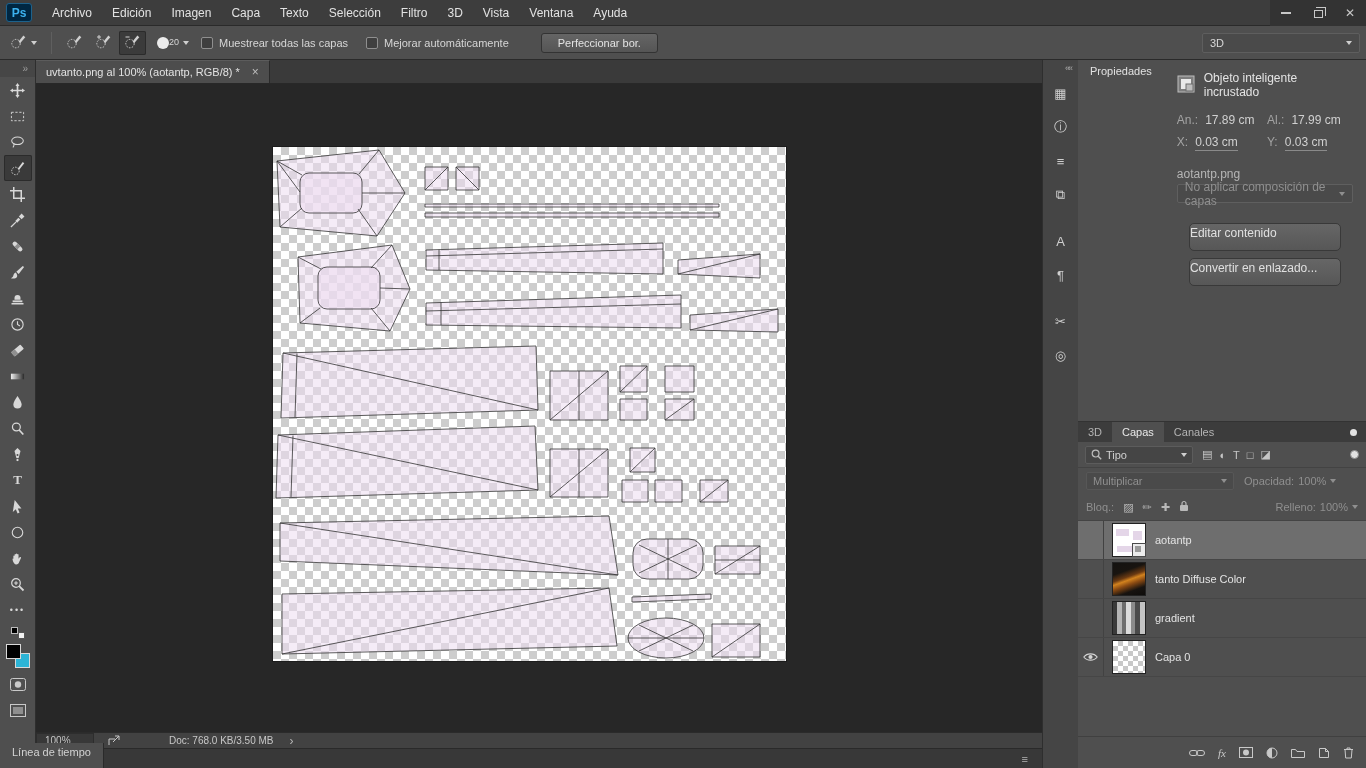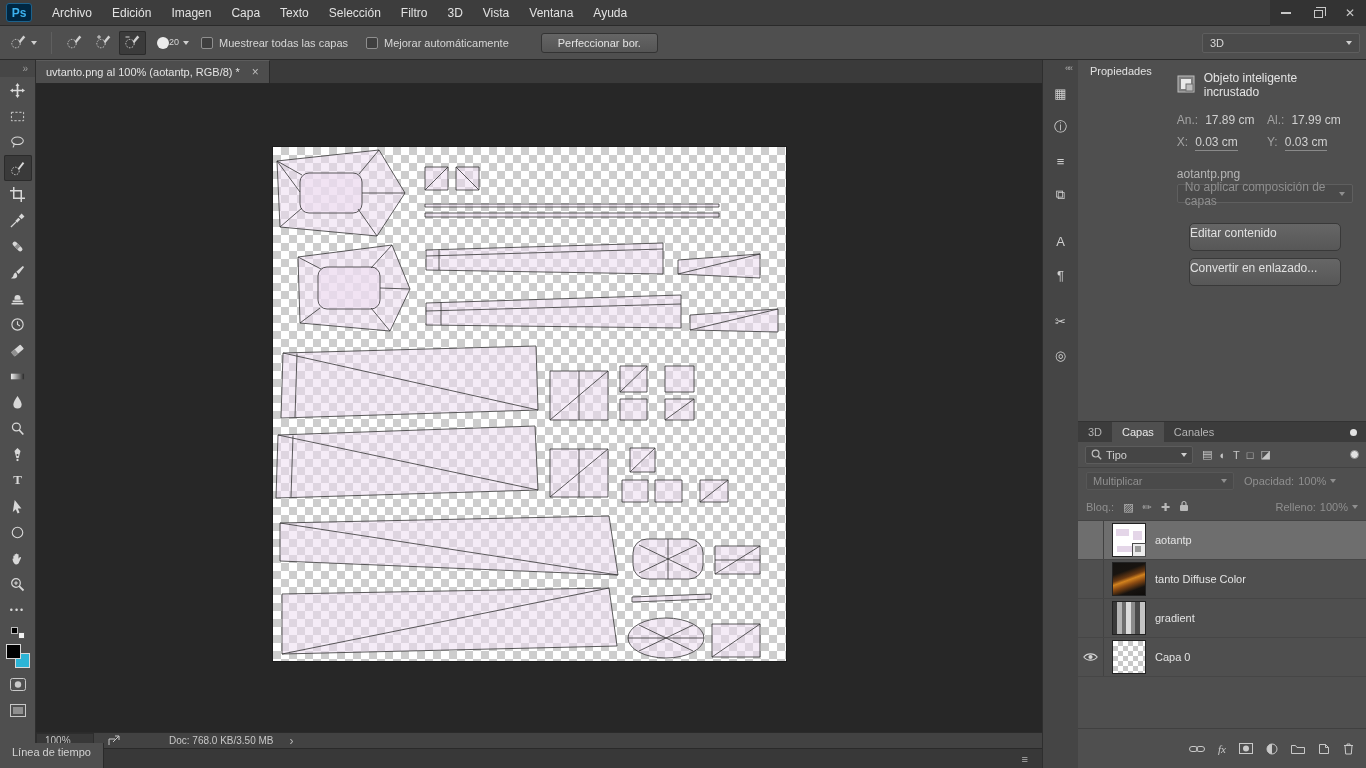--- a/index.html
+++ b/index.html
@@ -118,21 +118,21 @@
   .thumb.so::after{content:"";position:absolute;right:-1px;bottom:-1px;width:12px;height:12px;background:#ececec;border:1px solid #4a4a4a;
     background-image:linear-gradient(#9a9a9a,#9a9a9a);background-size:6px 6px;background-position:2px 2px;background-repeat:no-repeat}
   .th-uv{background-color:#fff;background-repeat:no-repeat;
     background-image:linear-gradient(#e4d6e8,#e4d6e8),linear-gradient(#e4d6e8,#e4d6e8),linear-gradient(#e4d6e8,#e4d6e8);
     background-size:13px 7px,9px 9px,15px 6px;background-position:3px 5px,20px 7px,4px 22px}
   .th-diffuse{background:linear-gradient(160deg,#141210 0%,#181410 28%,#6b3a12 44%,#d2821e 52%,#8a4a12 63%,#171310 80%,#0e0c0a 100%)}
   .th-gradient{background:linear-gradient(90deg,#3a3a3a 0 14%,#b5b5b5 14% 28%,#6e6e6e 28% 42%,#dcdcdc 42% 56%,#8a8a8a 56% 70%,#4a4a4a 70% 84%,#c4c4c4 84% 100%)}
   .th-checker{background-color:#fff;
     background-image:linear-gradient(45deg,#c8c8c8 25%,transparent 25%,transparent 75%,#c8c8c8 75%),linear-gradient(45deg,#c8c8c8 25%,transparent 25%,transparent 75%,#c8c8c8 75%);
     background-size:10px 10px;background-position:0 0,5px 5px}
-  .bottom-bar{height:40px;border-top:1px solid #404040;display:flex;justify-content:flex-end;gap:13px;padding:0 12px;background:#4f4f4f}
+  .bottom-bar{height:32px;border-top:1px solid #404040;display:flex;justify-content:flex-end;gap:13px;padding:0 12px;background:#4f4f4f}
   .bb-icon{color:#c9c9c9;display:flex;align-items:center}
   .fx{font-style:italic;font-size:11px;color:#c9c9c9;font-family:"Liberation Serif","DejaVu Serif",serif}
 </style>
 </head>
 <body>
 
 <div class="app">
 
   <div class="menubar">
     <div class="ps-logo">Ps</div>

